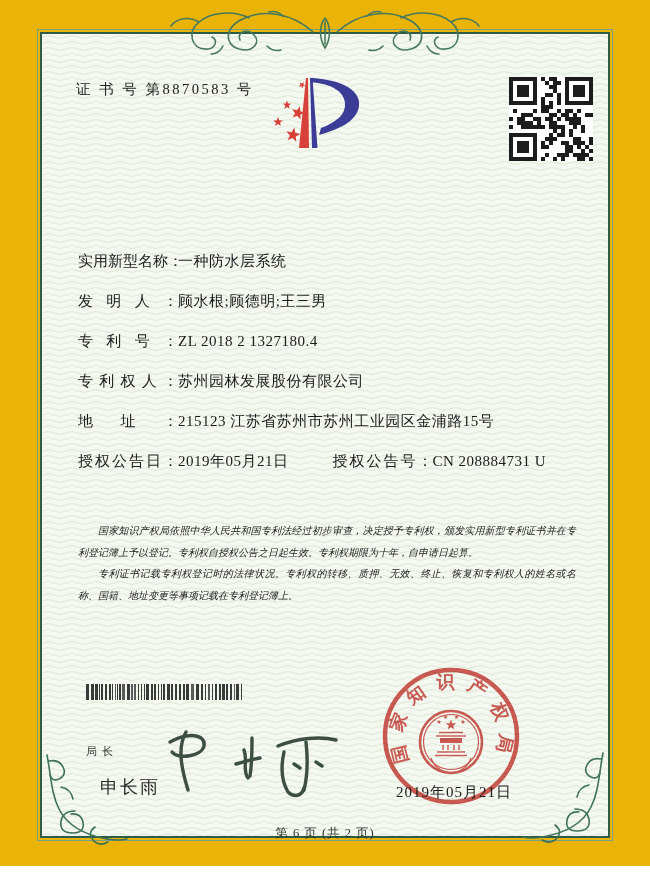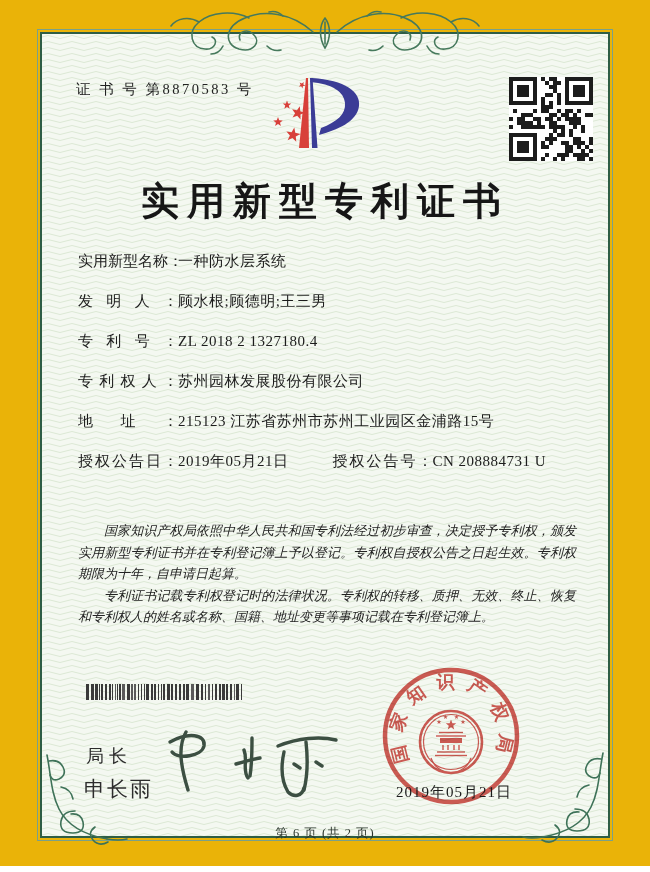--- a/index.html
+++ b/index.html
@@ -15,26 +15,26 @@
   
   .cert-no{position:absolute;left:76px;top:80px;font-size:14.5px;letter-spacing:2.5px;color:#222;}
   .title{position:absolute;left:0;top:176px;width:650px;text-align:center;
          font-size:38px;font-weight:600;letter-spacing:8px;color:#161616;}
   .fields{position:absolute;left:78px;top:250px;width:500px;font-size:15px;}
   .fields .row{height:40px;line-height:22px;white-space:nowrap;}
   .flabel{display:inline-block;width:100px;text-align:justify;text-align-last:justify;
           vertical-align:top;}
   .fvalue{margin-left:0;letter-spacing:0.5px;}
   .pair2{margin-left:44px;}
-  .paras{position:absolute;left:78px;top:520px;width:498px;font-size:13px;
+  .paras{position:absolute;left:78px;top:520px;width:498px;font-size:10px;
          line-height:21.5px;color:#222;font-style:italic;}
   .paras p{margin:0;text-indent:2em;text-align:justify;}
-  .officer-title{position:absolute;left:86px;top:744px;font-size:18px;letter-spacing:5px;
+  .officer-title{position:absolute;left:86px;top:744px;font-size:11px;letter-spacing:5px;
                  font-family:Liberation Sans, sans-serif;color:#2c2c2c;}
-  .officer-name{position:absolute;left:84px;top:775px;font-size:21px;letter-spacing:2px;
+  .officer-name{position:absolute;left:100px;top:775px;font-size:18px;letter-spacing:2px;
                 font-family:"Liberation Sans","DejaVu Sans",sans-serif;color:#2c2c2c;}
   .seal-date{position:absolute;left:396px;top:783px;font-size:15px;letter-spacing:1px;color:#1b1b1b;}
   .footer{position:absolute;left:0;top:825px;width:650px;text-align:center;
           font-size:12.5px;letter-spacing:1px;color:#2a352c;}
   .abs{position:absolute;}
 </style>
 </head>
 <body>
 
 <div class="page">
@@ -359,21 +359,20 @@
       <rect x="4" y="4" width="20" height="20" fill="#ffffff"></rect>
       <rect x="8" y="8" width="12" height="12" fill="#1c1c1c"></rect>
       <rect x="56" y="0" width="28" height="28" fill="#1c1c1c"></rect>
       <rect x="60" y="4" width="20" height="20" fill="#ffffff"></rect>
       <rect x="64" y="8" width="12" height="12" fill="#1c1c1c"></rect>
       <rect x="0" y="56" width="28" height="28" fill="#1c1c1c"></rect>
       <rect x="4" y="60" width="20" height="20" fill="#ffffff"></rect>
       <rect x="8" y="64" width="12" height="12" fill="#1c1c1c"></rect>
     </svg>
 
-  <div class="title">实用新型专利证书</div>
 
   <div class="fields">
     <div class="row">
       <span class="flabel">实用新型名称：</span><span class="fvalue">一种防水层系统</span>
     </div>
     <div class="row">
       <span class="flabel">发明人：</span><span class="fvalue">顾水根;顾德明;王三男</span>
     </div>
     <div class="row">
       <span class="flabel">专利号：</span><span class="fvalue">ZL 2018 2 1327180.4</span>

